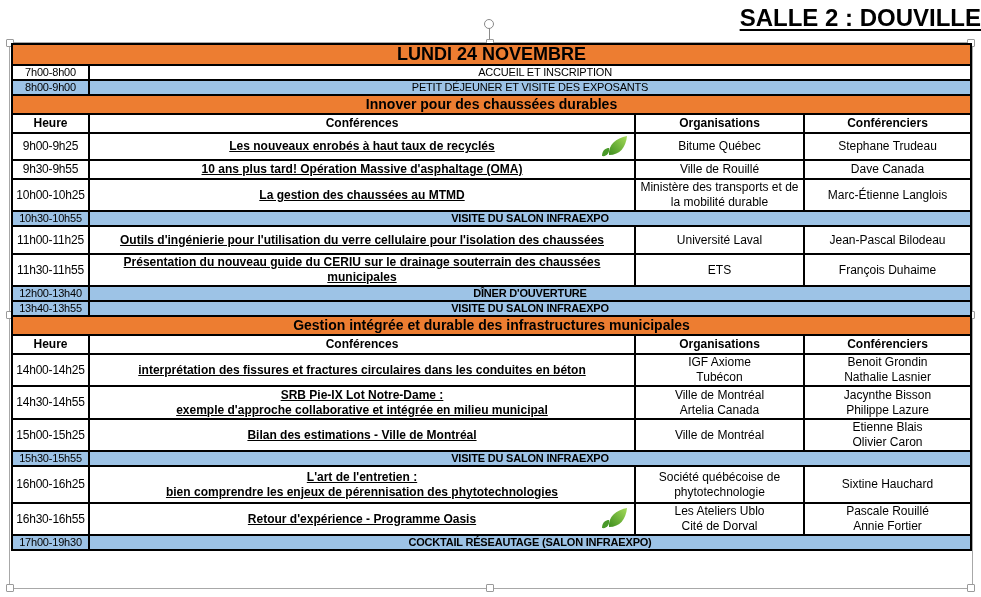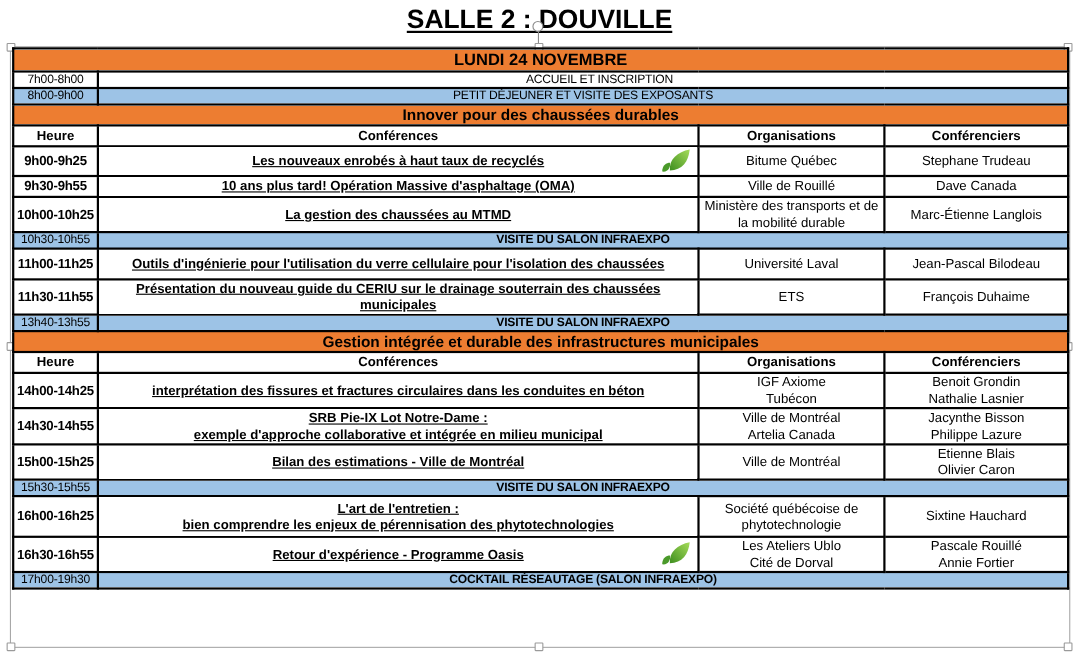--- a/index.html
+++ b/index.html
@@ -1,35 +1,35 @@
 <!DOCTYPE html>
 <html><head>
 <meta charset="utf-8">
 <style>
   html, body { margin:0; padding:0; background:#ffffff; }
   body { width:981px; height:597px; position:relative; overflow:hidden; font-family:"Liberation Sans", sans-serif; color:#000; }
-  .title { position:absolute; left:0; top:4px; width:981px; text-align:center; font-size:24px; font-weight:bold; text-decoration:underline; text-decoration-thickness:2px; text-underline-offset:3px; letter-spacing:0px; }
+  .title { position:absolute; left:0; top:4px; width:981px; text-align:right; font-size:24px; font-weight:bold; text-decoration:underline; text-decoration-thickness:2px; text-underline-offset:3px; letter-spacing:0px; }
   .handle { position:absolute; width:6px; height:6px; border:1px solid #9a9a9a; background:#fff; border-radius:1px; }
   .rot { position:absolute; left:484px; top:19px; width:8px; height:8px; border:1px solid #8a8a8a; border-radius:50%; background:#fff; }
   .rot-line { position:absolute; left:489px; top:28px; width:1px; height:14px; background:#8a8a8a; }
   .frame { position:absolute; left:9px; top:42px; width:962px; height:545px; border:1px solid #a8a8a8; }
   table.sched { position:absolute; left:11px; top:43px; width:959px; border-collapse:collapse; table-layout:fixed; }
   table.sched td { border:2px solid #000; padding:0 2px; text-align:center; vertical-align:middle; font-size:12px; line-height:15px; overflow:hidden; }
   col.c-time { width:77px; }
   col.c-conf { width:546px; }
   col.c-org { width:169px; }
   col.c-spk { width:167px; }
-  tr.day td { background:#ed7d31; font-weight:bold; font-size:15px; height:19px; }
+  tr.day td { background:#ed7d31; font-weight:bold; font-size:18px; height:19px; }
   tr.section td { background:#ed7d31; font-weight:bold; font-size:14px; height:17px; }
   tr.plain td { background:#fff; }
   tr.blue td { background:#9dc3e6; }
   tr.break td { font-size:11px; font-weight:bold; height:13px; line-height:13px; letter-spacing:-0.2px; }
   tr.break td.time { font-weight:normal; font-size:11px; }
   tr.hdr td { font-weight:bold; font-size:12px; height:17px; }
-  td.time { font-weight:bold; font-size:11px; letter-spacing:-0.2px; }
+  td.time { font-weight:normal; font-size:11px; letter-spacing:-0.2px; }
   td.conf { font-weight:bold; position:relative;text-decoration:underline; }
   td.org, td.spk { font-size:12px; }
   .leaf { position:absolute; right:6px; top:50%; transform:translateY(-50%); width:28px; height:24px; }
   .leaf svg { width:28px; height:24px; display:block; }
 </style>
 </head>
 <body>
 
 <div class="title">SALLE 2 : DOUVILLE</div>
 
@@ -112,20 +112,24 @@
         <td class="org"><span>Université Laval</span></td>
         <td class="spk"><span>Jean-Pascal Bilodeau</span></td>
       </tr>
       <tr class="plain" style="height: 28px;">
         <td class="time">11h30-11h55</td>
         <td class="conf"><span>Présentation du nouveau guide du CERIU sur le drainage souterrain des chaussées</span><br><span>municipales</span></td>
         <td class="org"><span>ETS</span></td>
         <td class="spk"><span>François Duhaime</span></td>
       </tr>
       <tr class="break blue">
+        <td class="time">12h00-13h40</td>
+        <td colspan="3">DÎNER D'OUVERTURE</td>
+      </tr>
+      <tr class="break blue">
         <td class="time">13h40-13h55</td>
         <td colspan="3">VISITE DU SALON INFRAEXPO</td>
       </tr>
       <tr class="section">
         <td colspan="4">Gestion intégrée et durable des infrastructures municipales</td>
       </tr>
       <tr class="hdr plain">
         <td>Heure</td>
         <td>Conférences</td>
         <td>Organisations</td>

